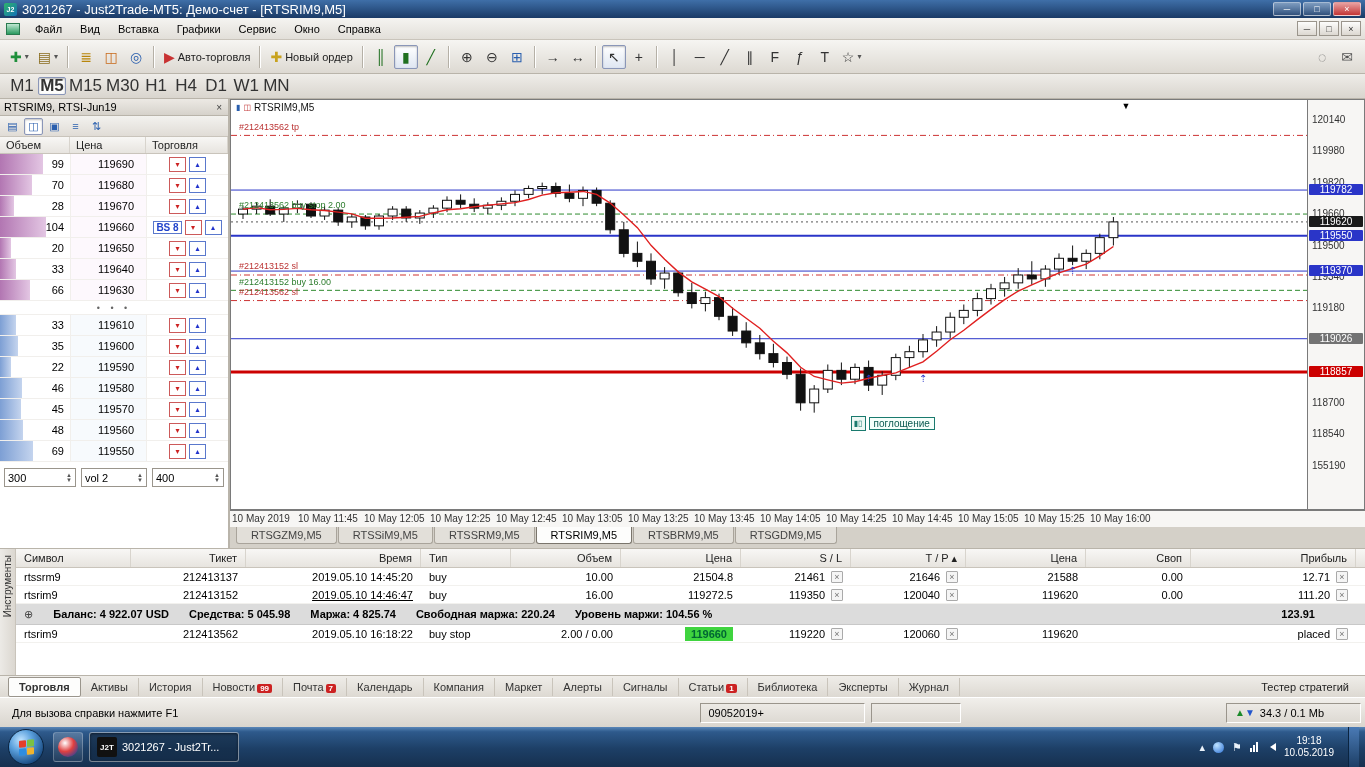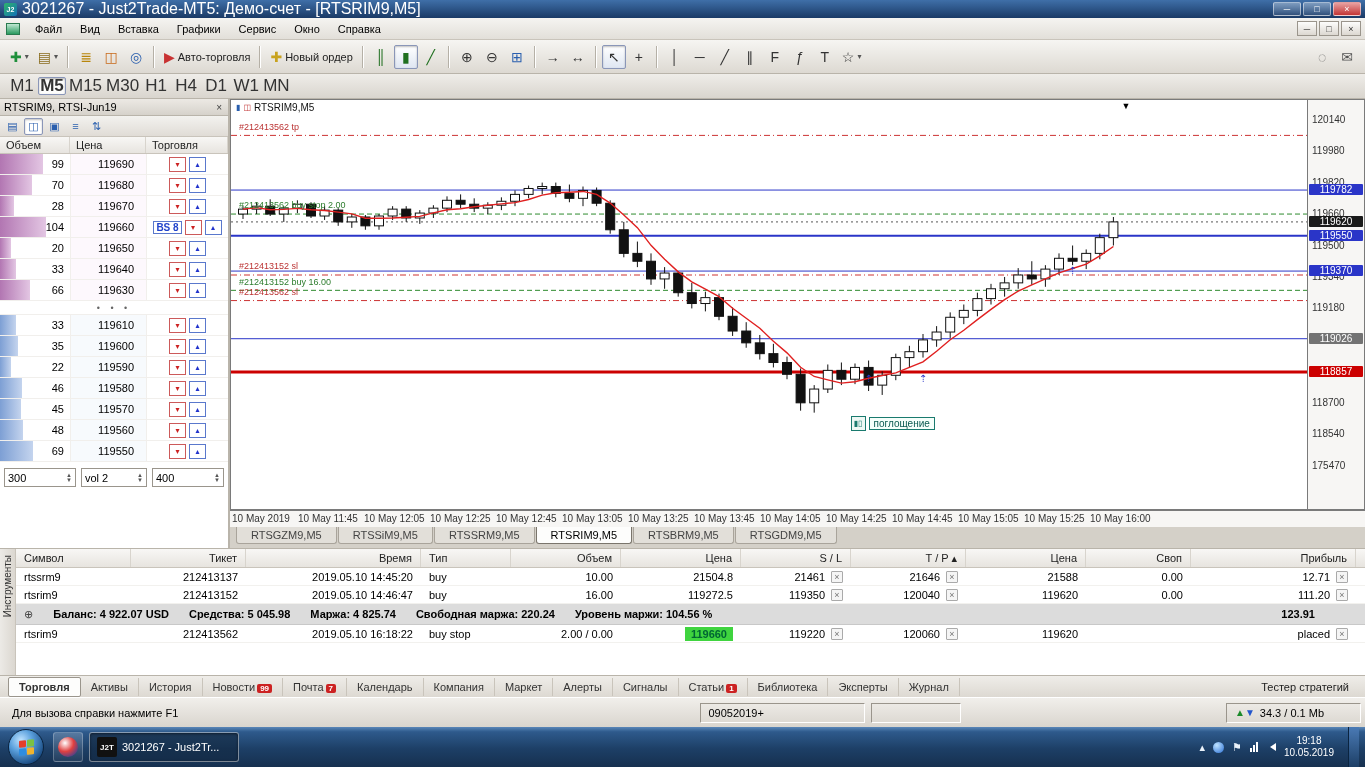--- a/index.html
+++ b/index.html
@@ -4,21 +4,21 @@
 <style>
   *{margin:0;padding:0;box-sizing:border-box;font-family:"Liberation Sans",sans-serif;}
   html,body{width:1365px;height:767px;overflow:hidden;}
   .screen{position:relative;width:1365px;height:767px;font-size:11px;background:#d4d0c8;color:#000;}
 
   
   .titlebar{position:absolute;top:0;left:0;right:0;height:18px;display:flex;align-items:center;
     background:linear-gradient(#3f6fa8,#1a3a66);color:#fff;padding:0 4px;}
   .app-icon{width:13px;height:13px;background:linear-gradient(135deg,#2fb56a,#1270b8);color:#fff;
     font-size:7px;font-weight:bold;display:flex;align-items:center;justify-content:center;margin-right:5px;border-radius:2px;}
-  .title-text{flex:1;font-size:16px;white-space:nowrap;overflow:hidden;}
+  .title-text{flex:1;font-size:13px;white-space:nowrap;overflow:hidden;}
   .win-controls{display:flex;gap:2px;}
   .wbtn{width:28px;height:14px;display:flex;align-items:center;justify-content:center;font-size:9px;
     background:linear-gradient(rgba(255,255,255,.35),rgba(255,255,255,.08));border:1px solid rgba(255,255,255,.5);border-radius:2px;cursor:default;}
   .wbtn.close{background:linear-gradient(#e8a0a0,#c23535);}
 
   
   .menubar{position:absolute;top:18px;left:0;right:0;height:22px;display:flex;align-items:center;
     background:linear-gradient(#f5f4f1,#e2dfd9);border-bottom:1px solid #c9c4bb;padding:0 4px;}
   .child-icon{width:14px;height:12px;border:1px solid #2a7a4f;background:linear-gradient(#bfe8d2,#2a9a5f);margin:0 6px 0 2px;}
   .menu-item{padding:3px 9px;}
@@ -686,21 +686,21 @@
         <div class="ptick" style="top: 45.125px;">119980</div>
         <div class="ptick" style="top: 76.5865px;">119820</div>
         <div class="ptick" style="top: 108.048px;">119660</div>
         <div class="ptick" style="top: 139.51px;">119500</div>
         <div class="ptick" style="top: 170.971px;">119340</div>
         <div class="ptick" style="top: 202.433px;">119180</div>
         <div class="ptick" style="top: 233.894px;">119020</div>
         <div class="ptick" style="top: 265.356px;">118860</div>
         <div class="ptick" style="top: 296.817px;">118700</div>
         <div class="ptick" style="top: 328.279px;">118540</div>
-        <div class="ptick" style="top: 359.74px;">175470</div>
+        <div class="ptick" style="top: 359.74px;">155190</div>
         <div class="pbadge" style="top: 84.0587px; background: rgb(42, 53, 200);">119782</div>
         <div class="pbadge" style="top: 115.913px; background: rgb(26, 26, 26);">119620</div>
         <div class="pbadge" style="top: 129.678px; background: rgb(42, 53, 200);">119550</div>
         <div class="pbadge" style="top: 165.072px; background: rgb(42, 53, 200);">119370</div>
         <div class="pbadge" style="top: 232.714px; background: #737373;">119026</div>
         <div class="pbadge" style="top: 265.946px; background: rgb(204, 0, 0);">118857</div>
       </div>
     <div class="time-axis" id="time-axis">
         <div class="ttick" style="left: 2px;">10 May 2019</div>
         <div class="ttick" style="left: 68px;">10 May 11:45</div>
@@ -785,21 +785,21 @@
               <span class="x-btn">×</span>
             </div>
           </div>
           <div class="t-row">
             <div class="t-cell" style="width: 115px;">
               <span>rtsrim9</span>
             </div>
             <div class="t-cell r" style="width: 115px;">
               <span>212413152</span>
             </div>
-            <div class="t-cell r" style="width: 175px;">
+            <div class="t-cell r" style="width: 175px; text-decoration: underline;">
               <span>2019.05.10 14:46:47</span>
             </div>
             <div class="t-cell" style="width: 90px;">
               <span>buy</span>
             </div>
             <div class="t-cell r" style="width: 110px;">
               <span>16.00</span>
             </div>
             <div class="t-cell r" style="width: 120px;">
               <span>119272.5</span>

